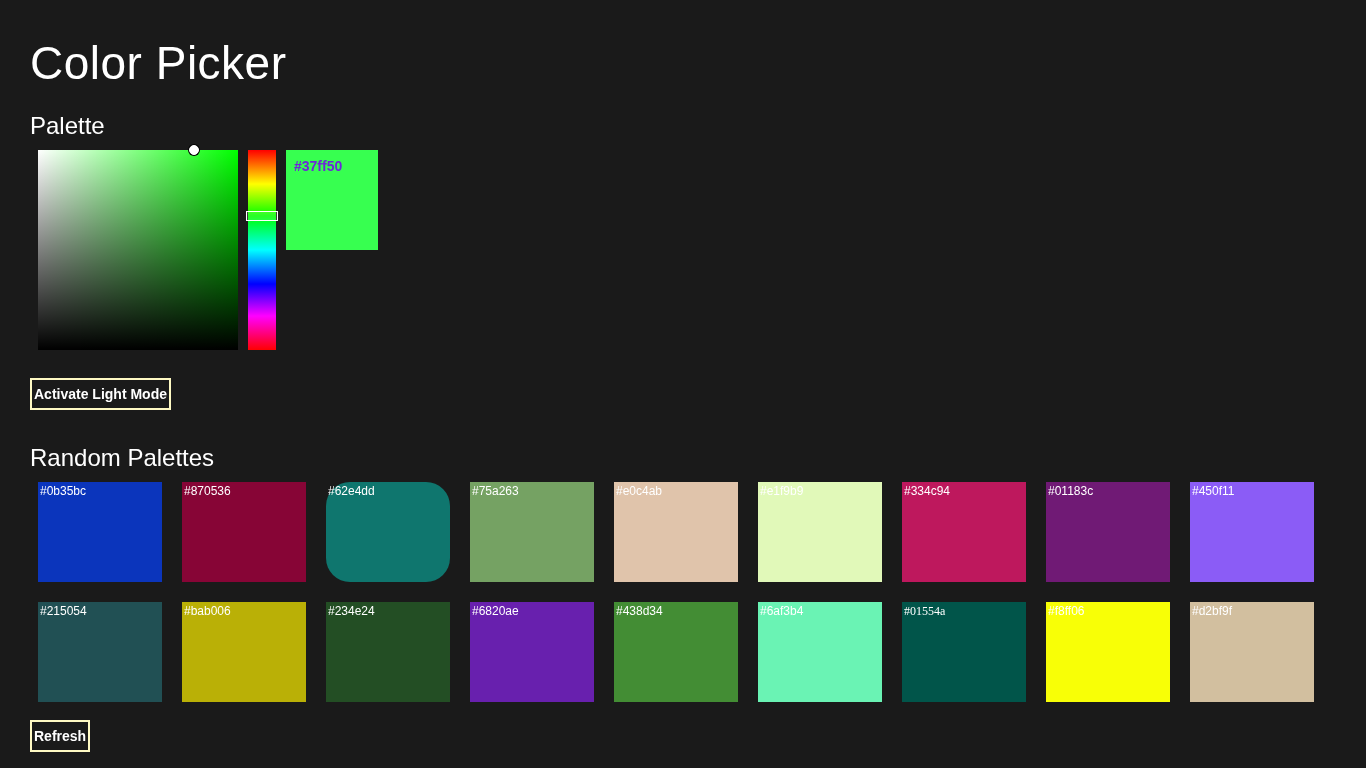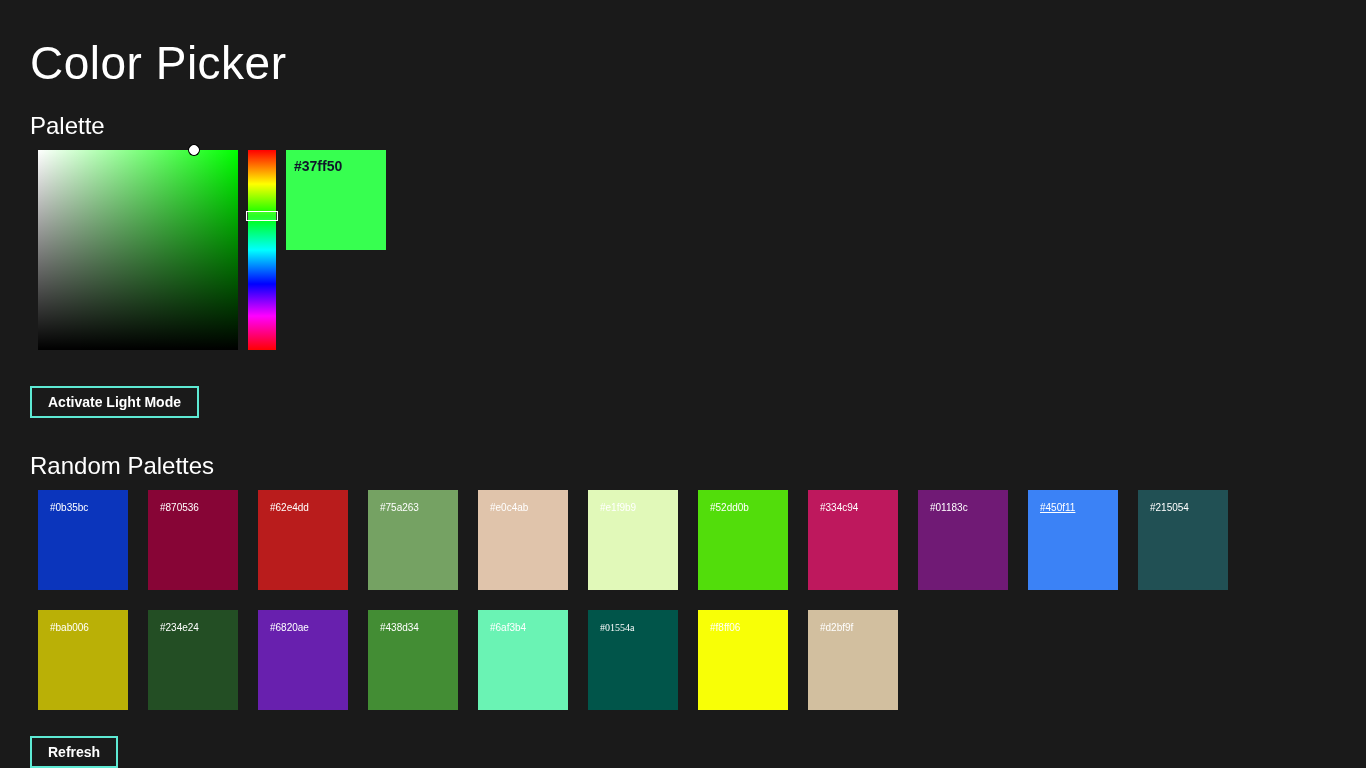--- a/index.html
+++ b/index.html
@@ -65,54 +65,53 @@
   }
   .hue-marker {
     position:absolute;
     left:-2px; right:-2px;
     height:10px;
     border:1px solid #fff;
     background: rgba(255,255,255,0.15);
     transform: translateY(-50%);
   }
   .swatch-current {
-    width: 100px;
+    width: 92px;
     height: 100px;
     padding: 8px;
     font-family: "Segoe UI", Arial, sans-serif;
     font-weight: 600;
     font-size: 14px;
-    color: #0f172a;
+    color: #6d28d9;
   }
   .btn {
     background: transparent;
     color: #fff;
-    border: 2px solid #5eead4;
+    border: 2px solid #fef9c3;
     font-family: "Segoe UI Semibold","Segoe UI",Arial,sans-serif;
     font-weight: 600;
     font-size: 14px;
-    padding: 6px 16px;
+    padding: 6px 2px;
     cursor: pointer;
-    margin-top: 8px;
   }
   .activate-btn { margin-bottom: 34px; }
   .random-grid {
     display: flex;
     flex-wrap: wrap;
     gap: 20px;
     margin-left: 8px;
     margin-bottom: 18px;
     max-width: 1320px;
   }
   .swatch {
-    width: 90px;
+    width: 124px;
     height: 100px;
-    padding: 12px;
+    padding: 2px;
     font-family: "Segoe UI", Arial, sans-serif;
-    font-size: 10px;
+    font-size: 12px;
     color: #fff;
     cursor: pointer;
   }
 </style>
 </head>
 <body>
 
 
 
 <h1>Color Picker</h1>
@@ -134,28 +133,27 @@
   </div>
 </div>
 
 <button class="btn activate-btn">Activate Light Mode</button>
 
 <h2>Random Palettes</h2>
 
 <div class="random-grid" id="random-grid">
     <div class="swatch" style="background: rgb(11, 53, 188);"><span>#0b35bc</span></div>
     <div class="swatch" style="background: rgb(135, 5, 54);"><span>#870536</span></div>
-    <div class="swatch" style="background: #b91c1c;"><span>#62e4dd</span></div>
+    <div class="swatch" style="background: #0f766e; border-radius: 24px;"><span>#62e4dd</span></div>
     <div class="swatch" style="background: rgb(117, 162, 99);"><span>#75a263</span></div>
     <div class="swatch" style="background: rgb(224, 196, 171);"><span>#e0c4ab</span></div>
     <div class="swatch" style="background: rgb(225, 249, 185);"><span>#e1f9b9</span></div>
-    <div class="swatch" style="background: rgb(82, 221, 11);"><span>#52dd0b</span></div>
     <div class="swatch" style="background: #be185d;"><span>#334c94</span></div>
     <div class="swatch" style="background: #701a75;"><span>#01183c</span></div>
-    <div class="swatch" style="background: #3b82f6; text-decoration: underline;"><span>#450f11</span></div>
+    <div class="swatch" style="background: #8b5cf6;"><span>#450f11</span></div>
     <div class="swatch" style="background: rgb(33, 80, 84);"><span>#215054</span></div>
     <div class="swatch" style="background: rgb(186, 176, 6);"><span>#bab006</span></div>
     <div class="swatch" style="background: rgb(35, 78, 36);"><span>#234e24</span></div>
     <div class="swatch" style="background: rgb(104, 32, 174);"><span>#6820ae</span></div>
     <div class="swatch" style="background: rgb(67, 141, 52);"><span>#438d34</span></div>
     <div class="swatch" style="background: rgb(106, 243, 180);"><span>#6af3b4</span></div>
     <div class="swatch" style="background: rgb(1, 85, 74); font-family: Liberation Serif, serif;"><span>#01554a</span></div>
     <div class="swatch" style="background: rgb(248, 255, 6);"><span>#f8ff06</span></div>
     <div class="swatch" style="background: rgb(210, 191, 159);"><span>#d2bf9f</span></div>
   </div>

